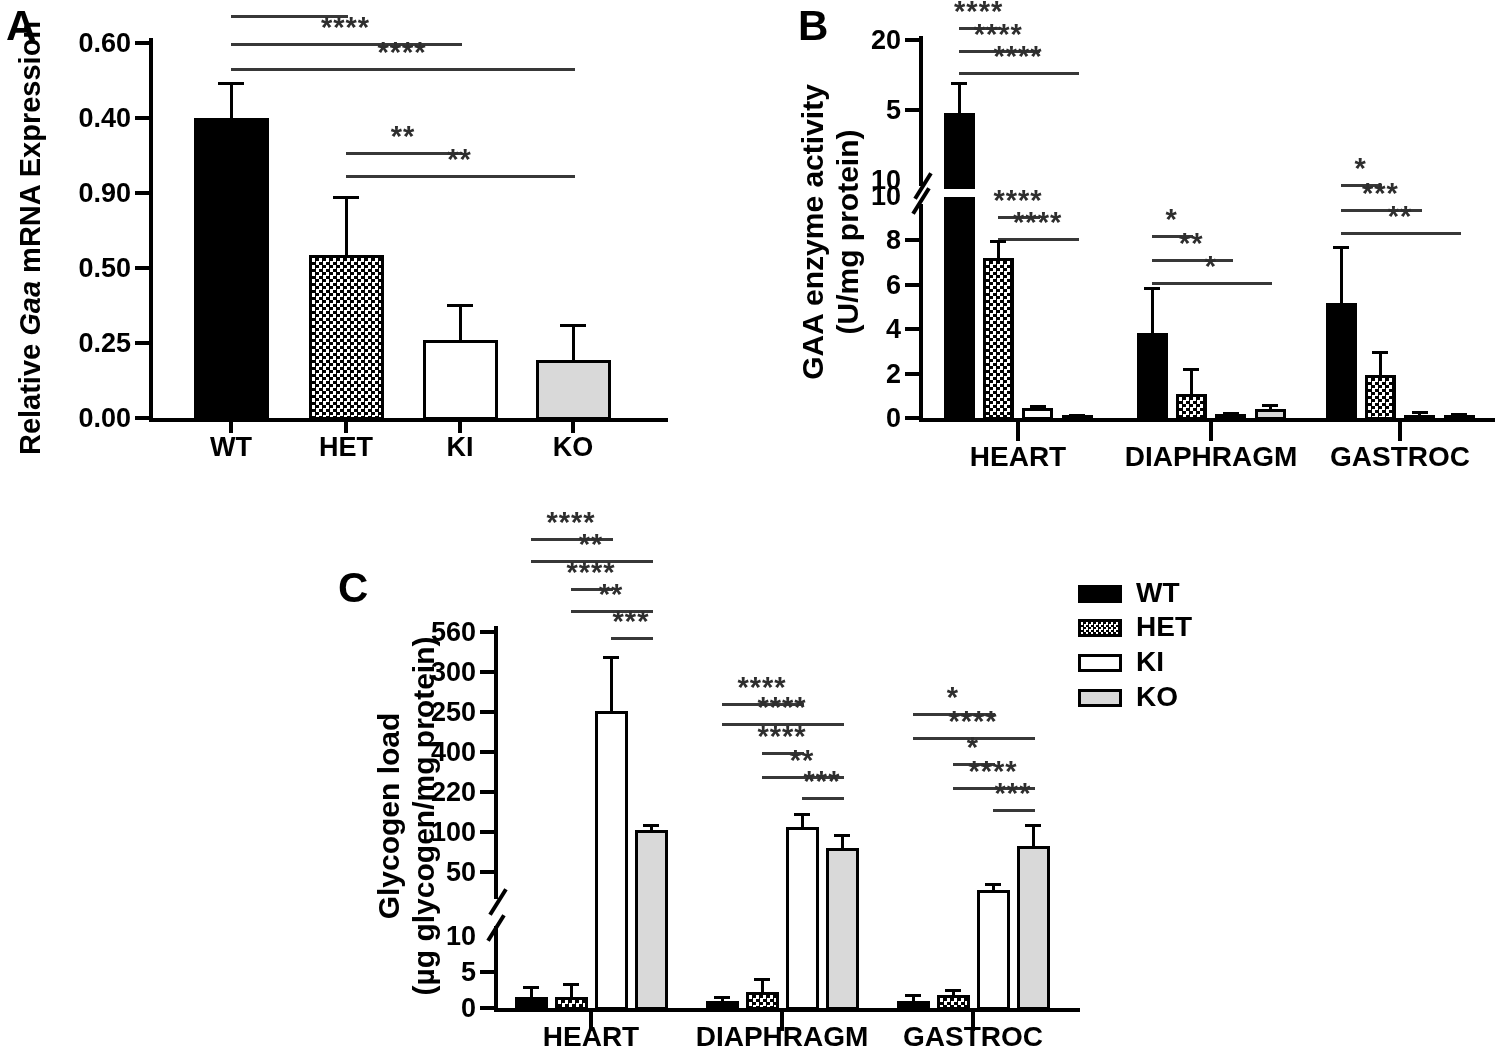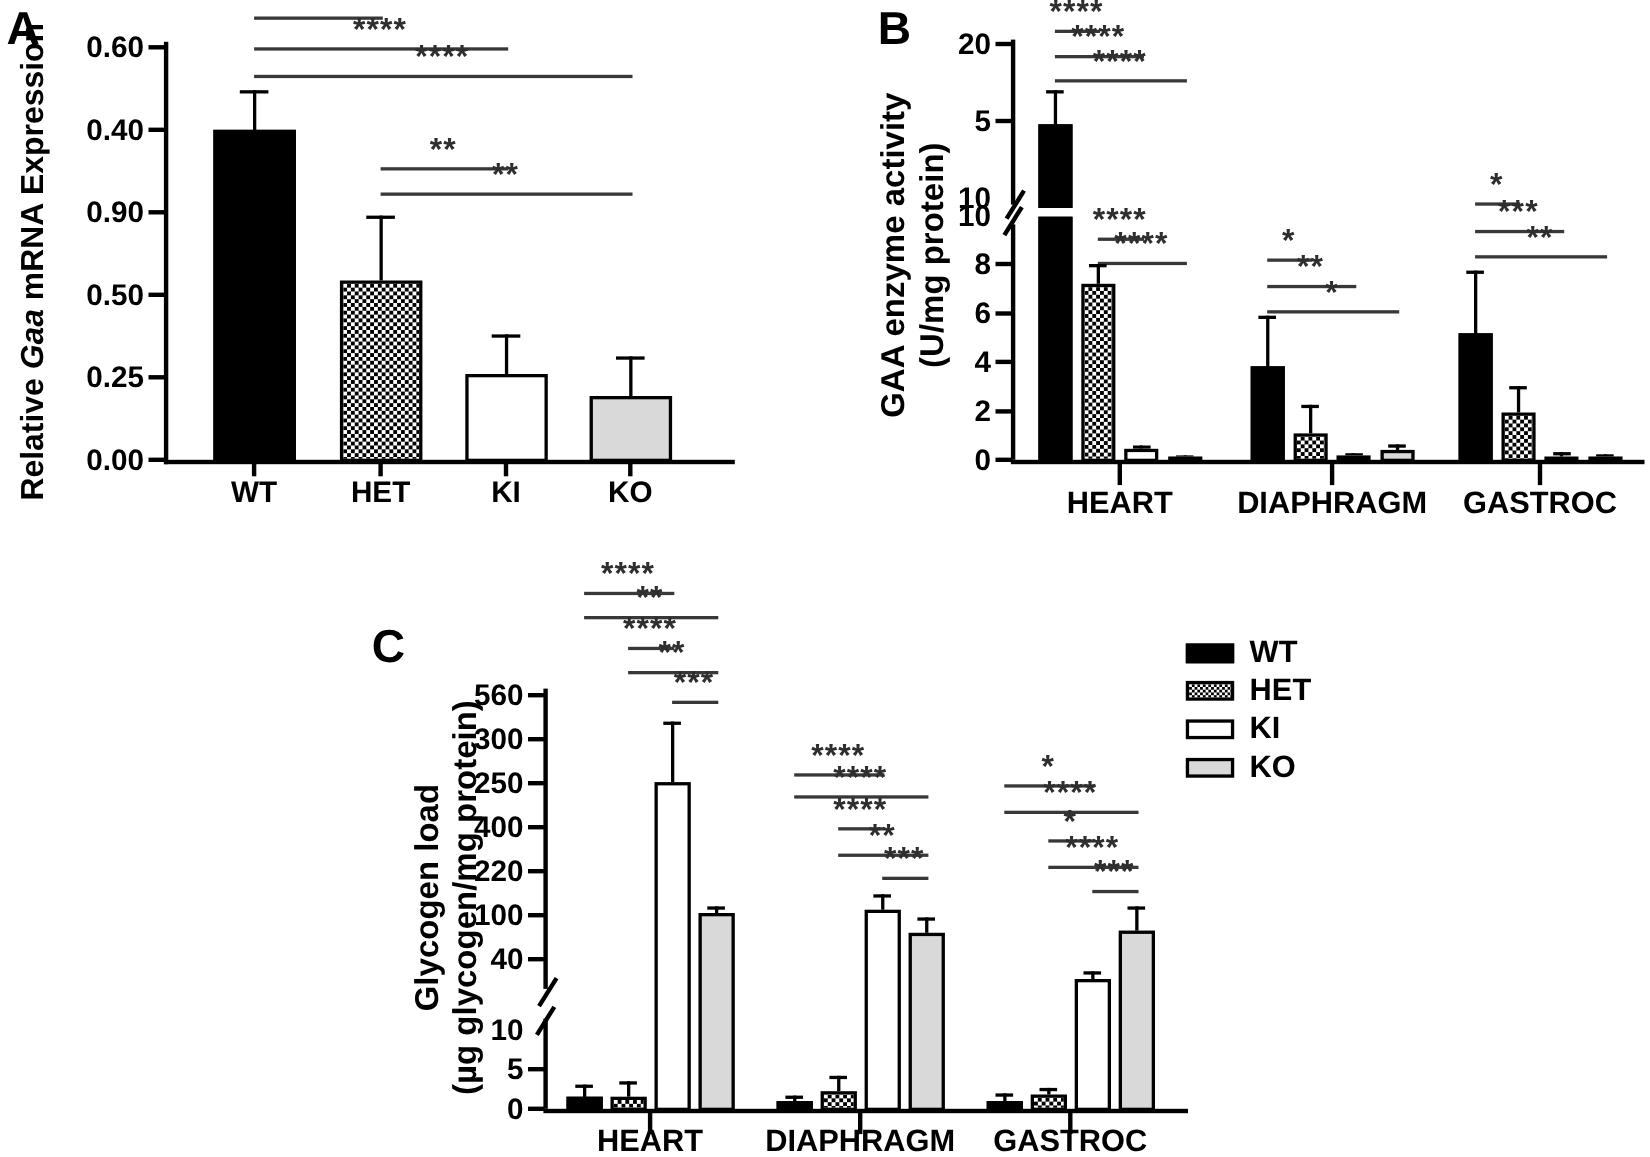--- a/index.html
+++ b/index.html
@@ -252,21 +252,21 @@
       <div class="axis" style="left: 494px; top: 926px; width: 4px; height: 82px;"></div>
       <div class="slash" style="left: 481px; top: 926px;"></div>
       <div class="axis" style="left: 480px; top: 1006px; width: 15px; height: 4px;"></div>
       <div class="ytick-label" style="left: 386px; top: 993px;">0</div>
       <div class="axis" style="left: 480px; top: 970px; width: 15px; height: 4px;"></div>
       <div class="ytick-label" style="left: 386px; top: 957px;">5</div>
       <div class="ytick-label" style="left: 386px; top: 921px;">10</div>
       <div class="axis" style="left: 494px; top: 626px; width: 4px; height: 273px;"></div>
       <div class="slash" style="left: 483px; top: 900px;"></div>
       <div class="axis" style="left: 480px; top: 870px; width: 15px; height: 4px;"></div>
-      <div class="ytick-label" style="left: 386px; top: 857px;">40</div>
+      <div class="ytick-label" style="left: 386px; top: 857px;">50</div>
       <div class="axis" style="left: 480px; top: 830px; width: 15px; height: 4px;"></div>
       <div class="ytick-label" style="left: 386px; top: 817px;">100</div>
       <div class="axis" style="left: 480px; top: 790px; width: 15px; height: 4px;"></div>
       <div class="ytick-label" style="left: 386px; top: 777px;">220</div>
       <div class="axis" style="left: 480px; top: 750px; width: 15px; height: 4px;"></div>
       <div class="ytick-label" style="left: 386px; top: 737px;">400</div>
       <div class="axis" style="left: 480px; top: 710px; width: 15px; height: 4px;"></div>
       <div class="ytick-label" style="left: 386px; top: 697px;">250</div>
       <div class="axis" style="left: 480px; top: 670px; width: 15px; height: 4px;"></div>
       <div class="ytick-label" style="left: 386px; top: 657px;">300</div>

